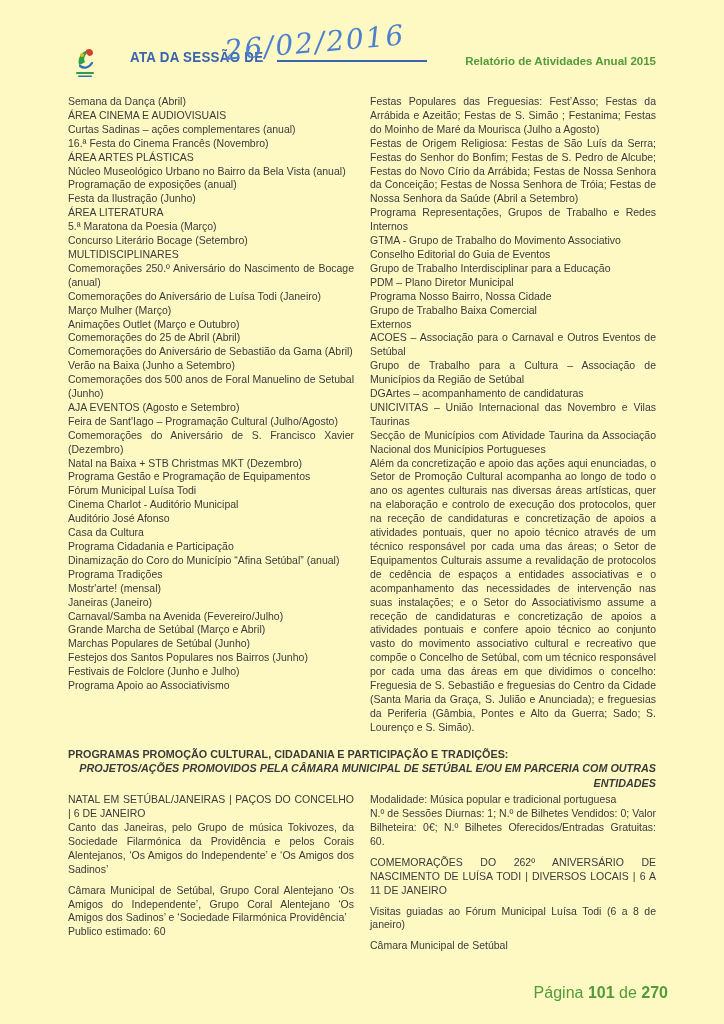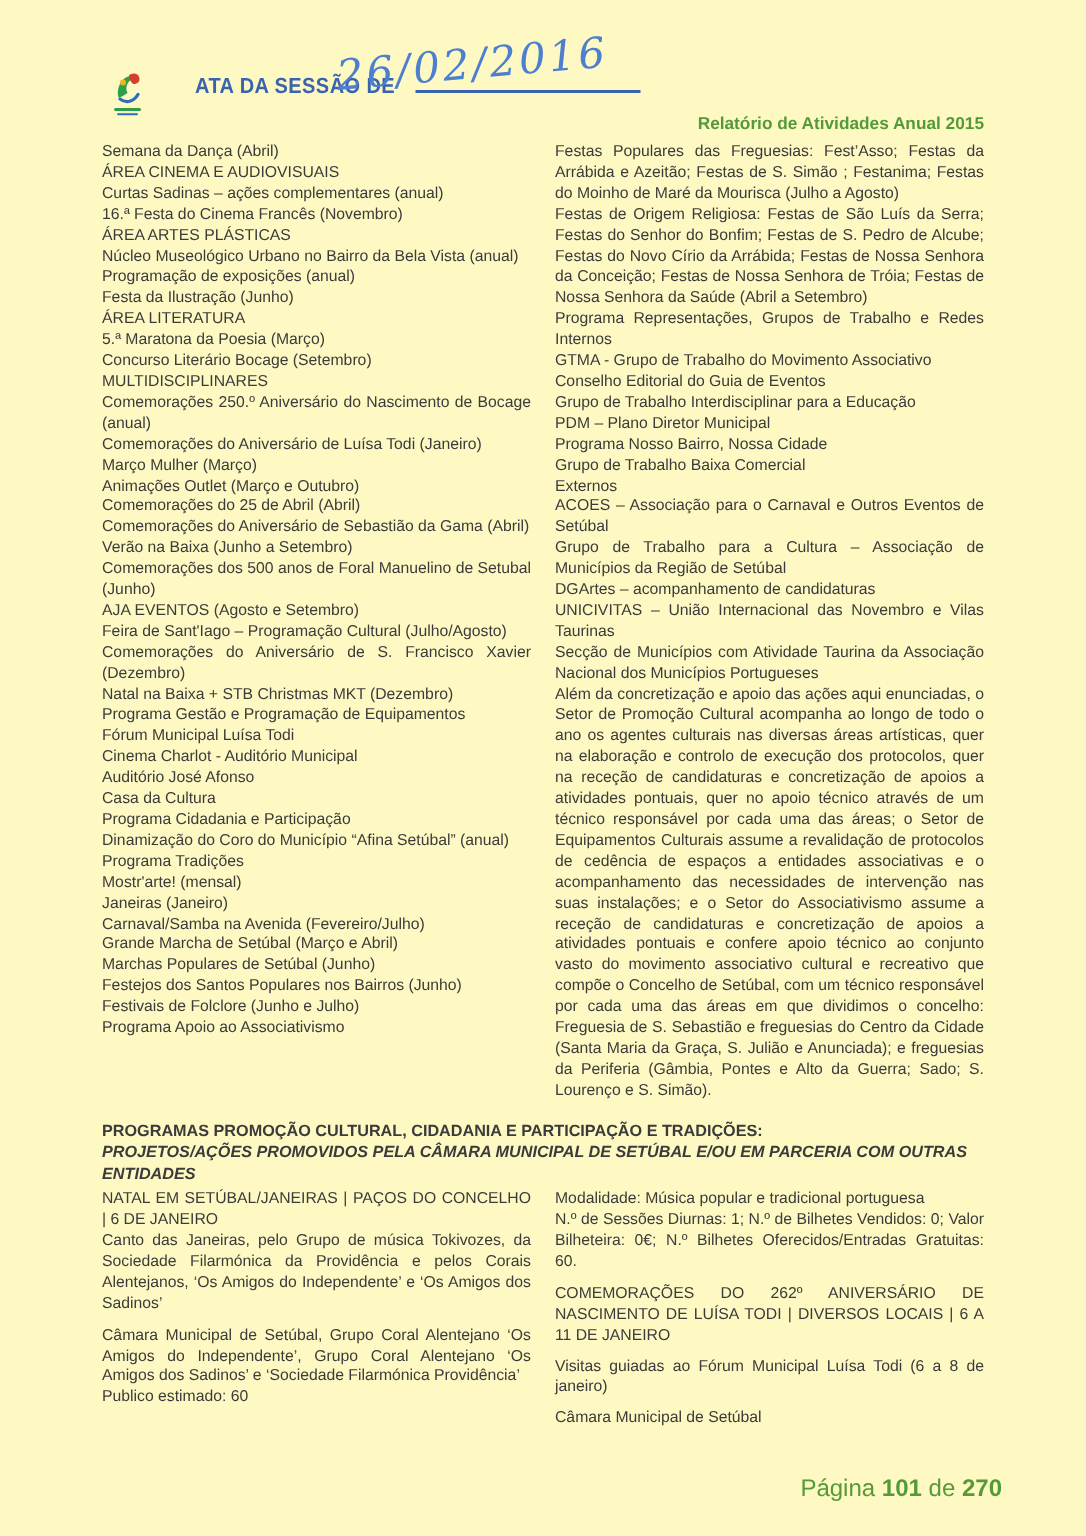--- a/index.html
+++ b/index.html
@@ -31,37 +31,37 @@
   }
   .handwritten {
     position:absolute; left:96px; top:-12px;
     font-family:"DejaVu Serif", serif; font-style:italic;
     font-size:28px; font-weight:400;
     color:#4d7fd0;
     transform:rotate(-5deg); transform-origin:left bottom;
     letter-spacing:2px; white-space:nowrap;
   }
   .report-title {
-    position:absolute; right:68px; top:77px;
+    position:absolute; right:68px; top:55px;
     font-size:11.5px; font-weight:700;
     color:#559a38;
   }
   
   .columns { display:flex; gap:16px; padding:3px 68px 0 68px; }
   .col { width:286px; }
   .ln {
     font-size:10.5px; line-height:13.9px;
     text-align:justify;
   }
   .b  { font-weight:400; }
   .mt { margin-top:7px; }
   
   .programs { padding:12px 68px 0 68px; }
   .programs-title    { font-size:10.8px; font-weight:700; line-height:14.5px; }
-  .programs-subtitle { font-size:10.8px; font-weight:700; font-style:italic; line-height:14.5px; }
+  .programs-subtitle { font-size:10.8px; font-weight:700; font-style:italic; line-height:14.5px;text-align:right; }
   .programs .columns { padding:3px 0 0 0; }
   
   .footer {
     position:absolute; right:56px; bottom:22px;
     font-size:16px; color:#559a38;
   }
   .footer .num { font-weight:700; }
 </style>
 </head>
 <body>

